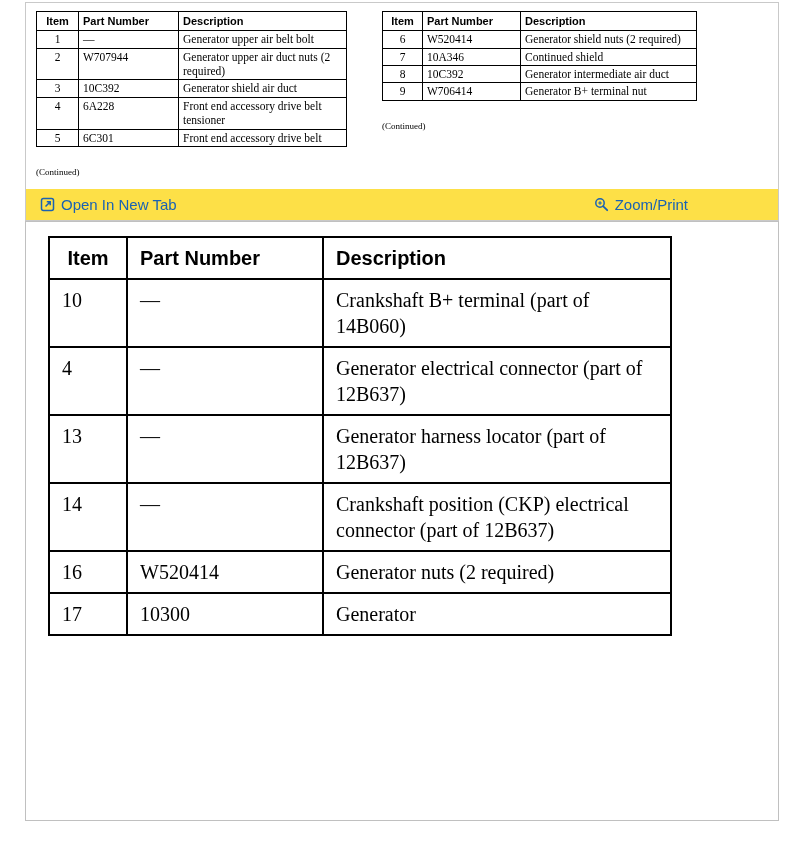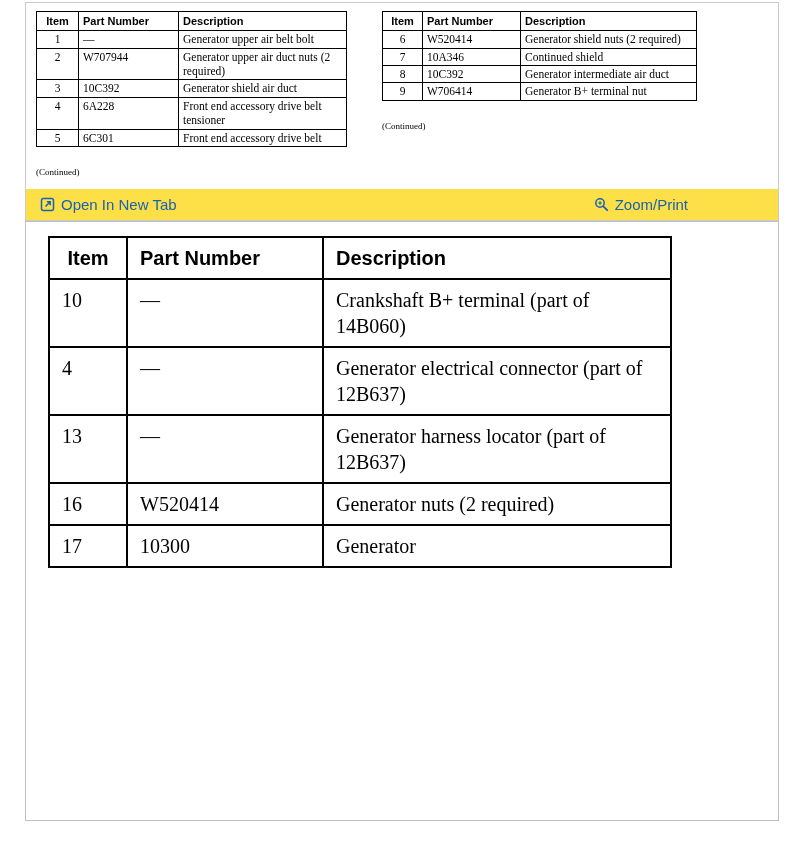--- a/index.html
+++ b/index.html
@@ -219,20 +219,25 @@
           <td class="c-item">4</td>
           <td>—</td>
           <td>Generator electrical connector (part of 12B637)</td>
         </tr>
         <tr>
           <td class="c-item">13</td>
           <td>—</td>
           <td>Generator harness locator (part of 12B637)</td>
         </tr>
         <tr>
+          <td class="c-item">14</td>
+          <td>—</td>
+          <td>Crankshaft position (CKP) electrical connector (part of 12B637)</td>
+        </tr>
+        <tr>
           <td class="c-item">16</td>
           <td>W520414</td>
           <td>Generator nuts (2 required)</td>
         </tr>
         <tr>
           <td class="c-item">17</td>
           <td>10300</td>
           <td>Generator</td>
         </tr>
       </tbody>

